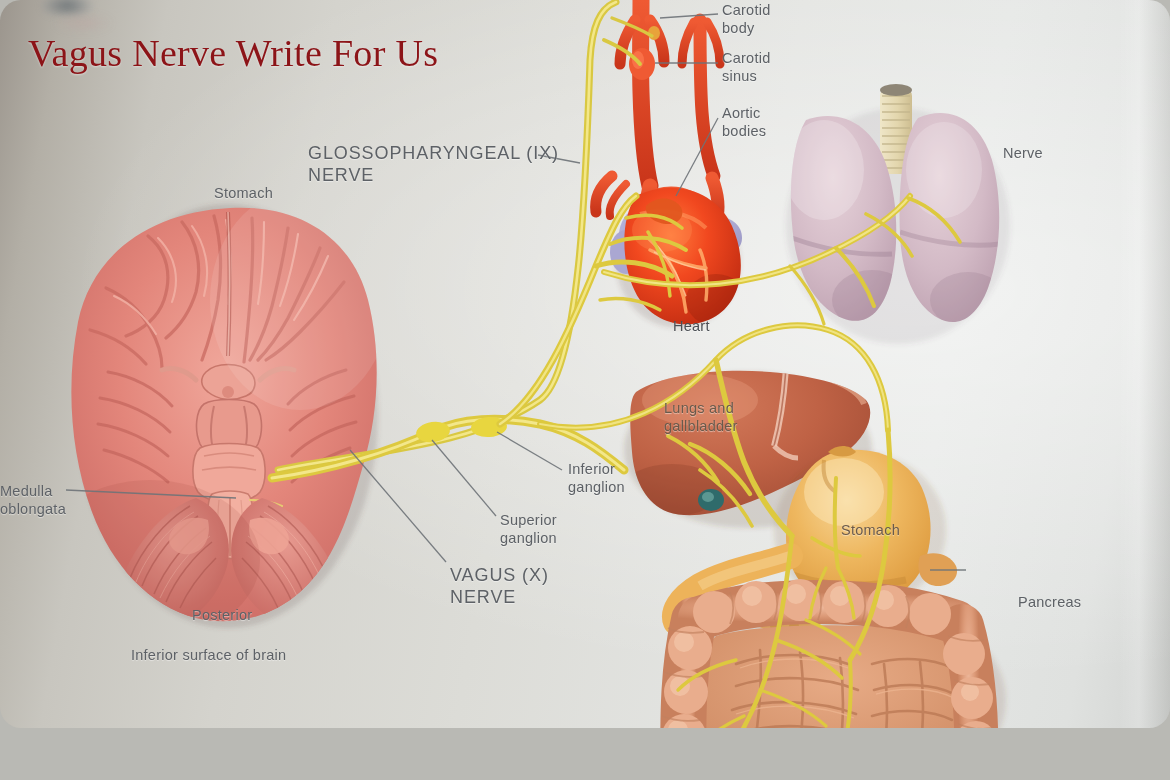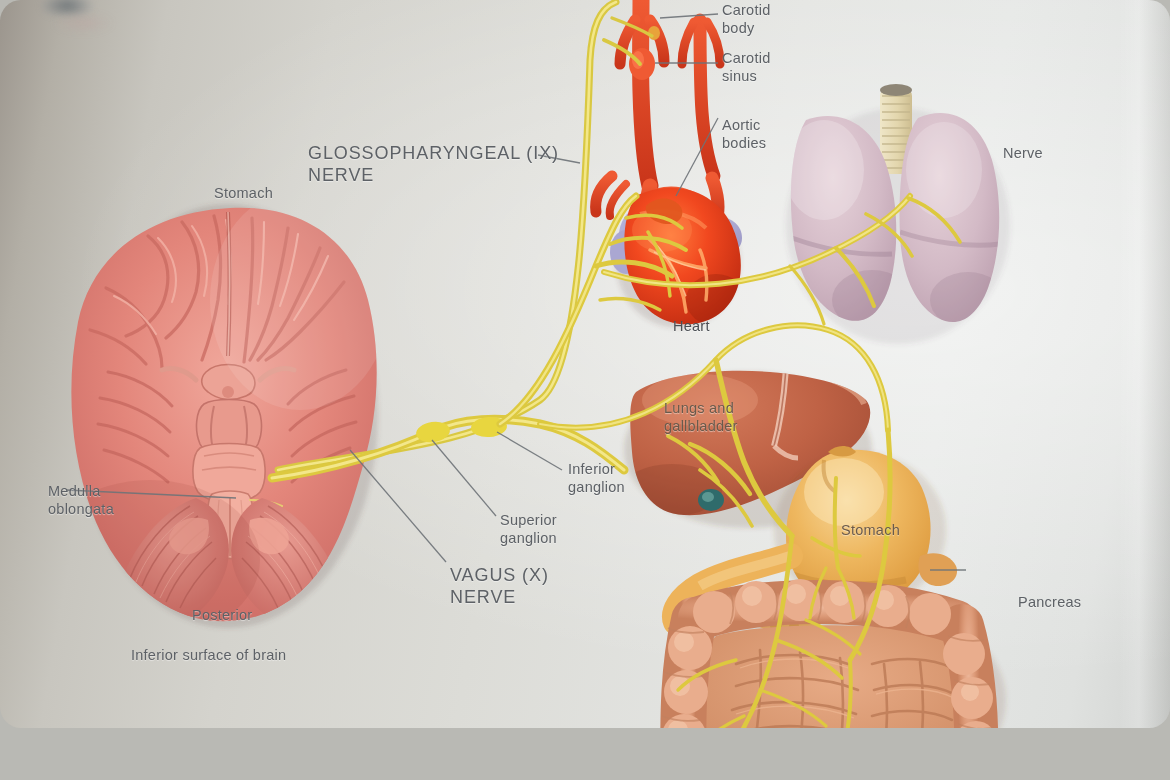--- a/index.html
+++ b/index.html
@@ -554,38 +554,39 @@
       <line x1="432" y1="440" x2="496" y2="516"></line>
       <line x1="350" y1="450" x2="446" y2="562"></line>
       <line x1="930" y1="570" x2="966" y2="570"></line>
     </g>
   </svg>
 
   <div class="lbl" style="left:722px;top:2px;">Carotid
 body</div>
   <div class="lbl" style="left:722px;top:50px;">Carotid
 sinus</div>
-  <div class="lbl" style="left:722px;top:117px;">Aortic
+  <div class="lbl" style="left:722px;top:105px;">Aortic
 bodies</div>
   <div class="lbl caps" style="left:308px;top:143px;">GLOSSOPHARYNGEAL (IX)
 NERVE</div>
   <div class="lbl" style="left:1003px;top:145px;">Nerve</div>
   <div class="lbl" style="left:214px;top:185px;">Stomach</div>
   <div class="lbl dark" style="left:673px;top:311px;">Heart</div>
   <div class="lbl onorgan" style="left:664px;top:400px;">Lungs and
 gallbladder</div>
-  <div class="lbl" style="left:0px;top:483px;margin-left:48px;">Medulla
+  <div class="lbl" style="left:0px;top:483px;">Medulla
 oblongata</div>
   <div class="lbl" style="left:568px;top:461px;">Inferior
 ganglion</div>
   <div class="lbl" style="left:500px;top:512px;">Superior
 ganglion</div>
   <div class="lbl onorgan" style="left:841px;top:522px;">Stomach</div>
   <div class="lbl" style="left:970px;top:594px;margin-left:48px;">Pancreas</div>
   <div class="lbl caps" style="left:450px;top:565px;">VAGUS (X)
 NERVE</div>
   <div class="lbl" style="left:192px;top:607px;">Posterior</div>
   <div class="lbl" style="left:131px;top:647px;">Inferior surface of brain</div>
   <div class="lbl" style="left:1009px;top:725px;">Nerve</div>
 
   <div class="crease"></div>
 
+  <div class="title">Vagus Nerve Write For Us</div>
 </div>
 
 </body></html>

